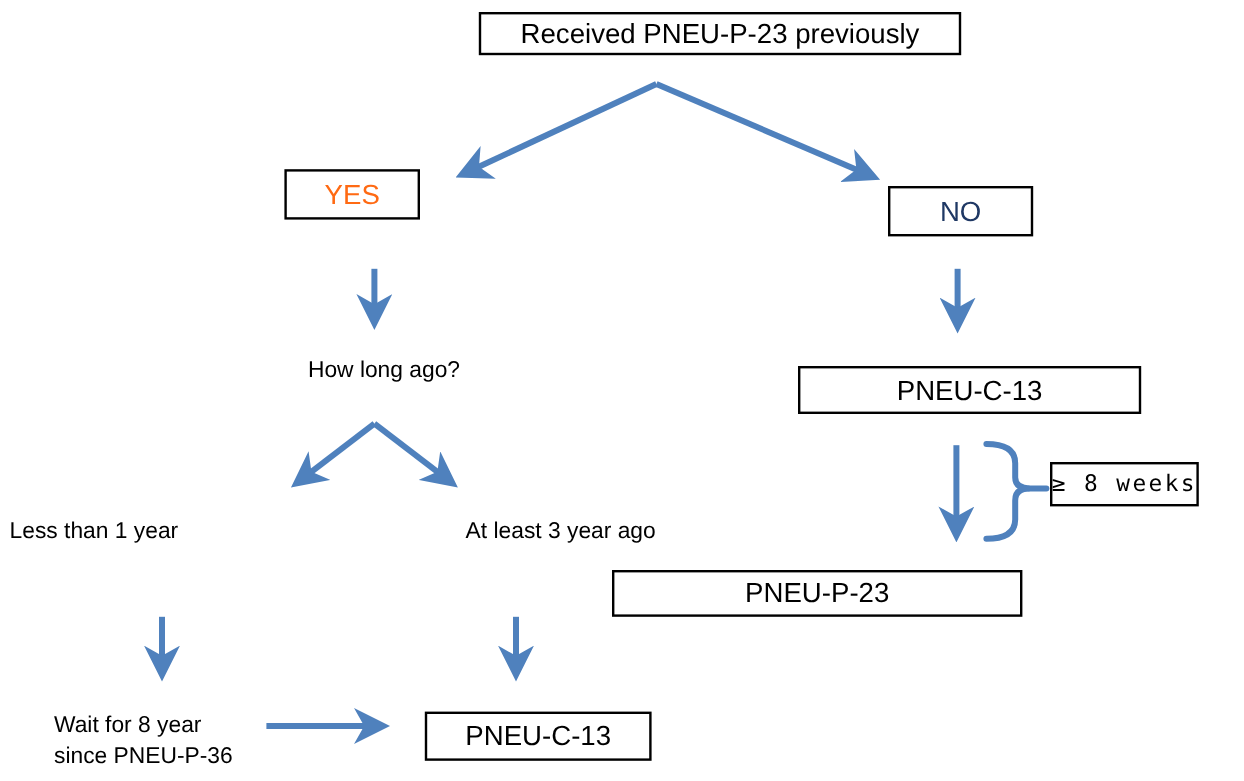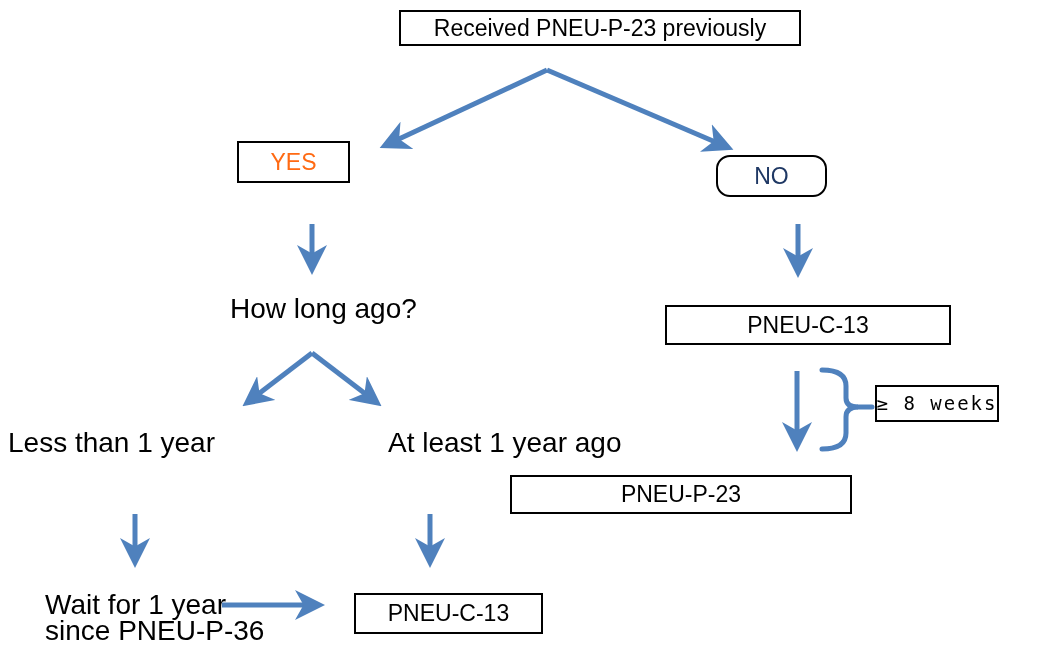--- a/index.html
+++ b/index.html
@@ -13,21 +13,21 @@
   .canvas{
     position:relative;width:1037px;height:651px;background:var(--bg);
     font-family:"Liberation Sans",sans-serif;color:#000;overflow:hidden;
   }
   .node{
     position:absolute;border:2px solid var(--box-border);background:#fff;
     display:flex;align-items:center;justify-content:center;
     font-size:23px;line-height:1;box-sizing:border-box;white-space:nowrap;
   }
   .plain{
-    position:absolute;font-size:28px;line-height:26px;white-space:nowrap;
+    position:absolute;font-size:19px;line-height:26px;white-space:nowrap;
   }
   .center{text-align:center;}
   .yes-text{color:var(--yes-orange);}
   .no-text{color:var(--no-navy);}
   .mono{
     font-family:"DejaVu Sans Mono",monospace;font-size:19px;letter-spacing:2px;
   }
   svg.arrows{position:absolute;left:0;top:0;pointer-events:none;}
   svg.arrows line, svg.arrows path{stroke:var(--arrow-blue);fill:none;}
   svg.arrows .shaft{stroke-width:5;}
@@ -83,21 +83,21 @@
   </svg>
 
   <div class="node" style="left:355px;top:10px;width:402px;height:36px;margin-left:44px;">
     <span>Received PNEU-P-23 previously</span>
   </div>
 
   <div class="node" style="left:237px;top:141px;width:113px;height:42px;">
     <span class="yes-text">YES</span>
   </div>
 
-  <div class="node" style="left:716px;top:155px;width:111px;height:42px;border-radius:14px;">
+  <div class="node" style="left:740px;top:155px;width:121px;height:42px;">
     <span class="no-text">NO</span>
   </div>
 
   <div class="plain center" style="left:230px;top:296px;width:180px;">
     <span>How long ago?</span>
   </div>
 
   <div class="node" style="left:665px;top:305px;width:286px;height:40px;">
     <span>PNEU-C-13</span>
   </div>
@@ -108,25 +108,25 @@
 
   <div class="node" style="left:510px;top:475px;width:342px;height:39px;">
     <span>PNEU-P-23</span>
   </div>
 
   <div class="plain" style="left:8px;top:430px;">
     <span>Less than 1 year</span>
   </div>
 
   <div class="plain" style="left:388px;top:430px;">
-    <span>At least 1 year ago</span>
+    <span>At least 3 year ago</span>
   </div>
 
   <div class="plain" style="left:45px;top:592px;">
-    <span style="display:block;">Wait for 1 year</span>
+    <span style="display:block;">Wait for 8 year</span>
     <span style="display:block;">since PNEU-P-36</span>
   </div>
 
   <div class="node" style="left:354px;top:593px;width:189px;height:41px;">
     <span>PNEU-C-13</span>
   </div>
 
 </div>
 
 </body></html>

